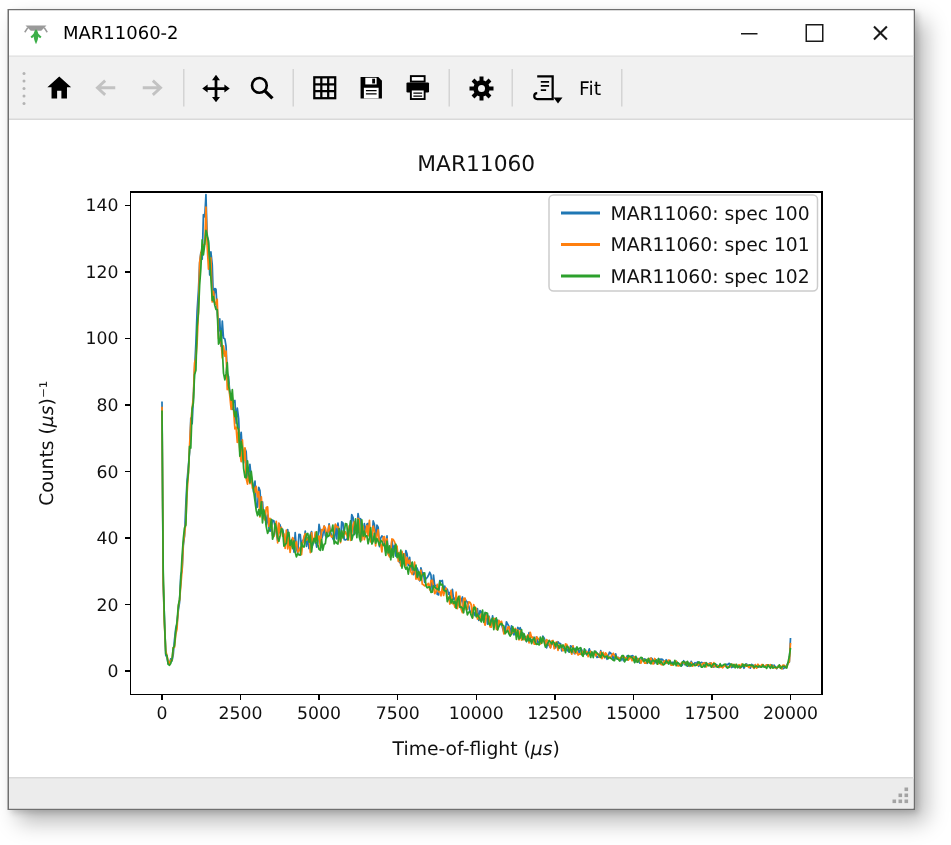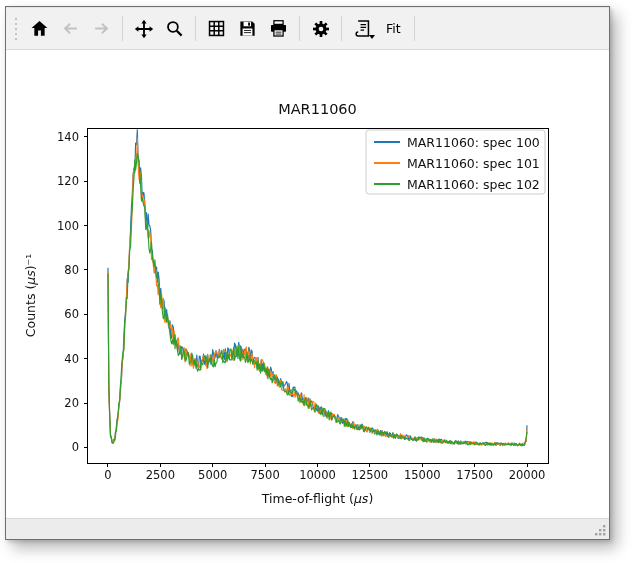--- a/index.html
+++ b/index.html
@@ -26,20 +26,40 @@
   .content{position:absolute;left:0;right:0;top:73px;bottom:20px;background:#fff;}
   .statusbar{position:absolute;left:0;right:0;bottom:0;height:20px;background:#ececec;border-top:1px solid #d9d9d9;}
   .grip{position:absolute;right:3px;bottom:3px;}
   svg text{font-family:"DejaVu Sans",sans-serif;}
 </style>
 </head>
 <body>
 
 <div class="window">
 
+  <div class="titlebar">
+    <svg class="title-icon" viewBox="0 0 18 18">
+      <path d="M2 4 L16 4 L12.5 7.5 L5.5 7.5 Z" fill="#9a9a9a"></path>
+      <path d="M3.5 5.5 L1.5 8.5 M14.5 5.5 L16.5 8.5" stroke="#9a9a9a" stroke-width="1"></path>
+      <path d="M9 6.5 C6.8 8.8 6.9 12 9 16.5 C11.1 12 11.2 8.8 9 6.5 Z" fill="#3cae49"></path>
+      <path d="M9 9 L5.8 12 M9 9 L12.2 12" stroke="#3cae49" stroke-width="1.4"></path>
+    </svg>
+    <span class="title-text">MAR11060-2</span>
+    <div class="win-controls">
+      <div class="win-btn">
+          <span class="min-glyph"></span>
+        </div>
+      <div class="win-btn">
+          <span class="max-glyph"></span>
+        </div>
+      <div class="win-btn">
+          <span class="close-glyph">×</span>
+        </div>
+    </div>
+  </div>
 
   <div class="toolbar">
     <span class="drag-handle">
         <i></i>
         <i></i>
         <i></i>
         <i></i>
         <i></i>
       </span>
 

